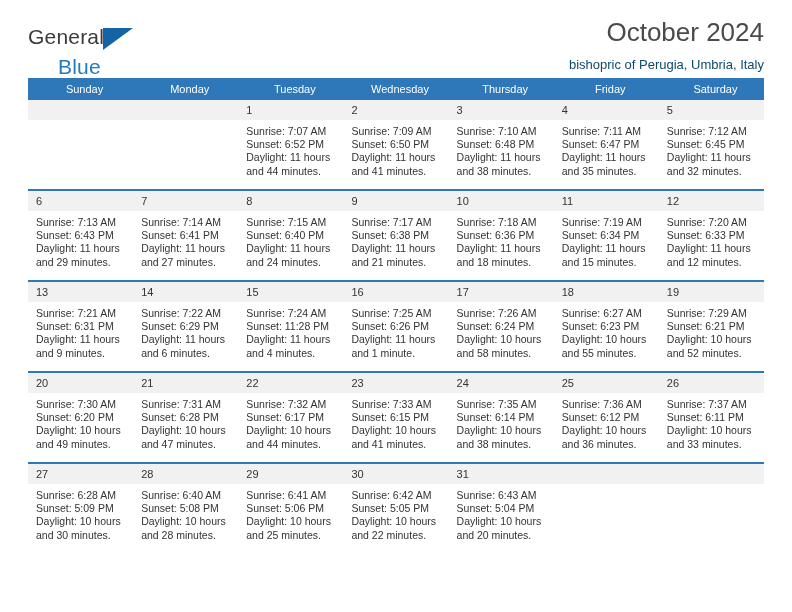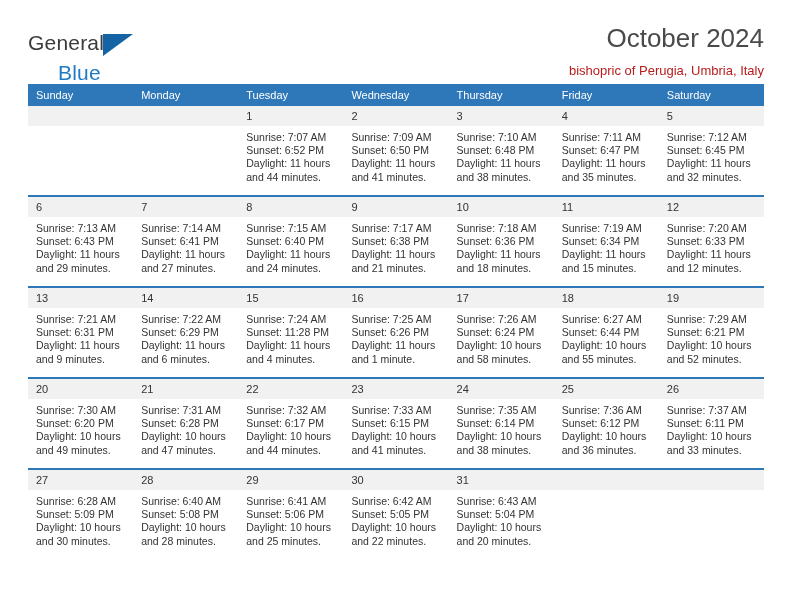--- a/index.html
+++ b/index.html
@@ -12,21 +12,21 @@
     height: 612px;
     font-family: "Liberation Sans", sans-serif;
     color: #222222;
     overflow: hidden;
   }
   .page {
     position: relative;
     width: 792px;
     height: 612px;
     box-sizing: border-box;
-    padding: 10px 28px;
+    padding: 4px 28px;
   }
 
   
   .header {
     position: relative;
     height: 74px;
     display: flex;
     align-items: flex-start;
     justify-content: space-between;
   }
@@ -67,35 +67,35 @@
   }
   .cal-title {
     font-size: 26px;
     color: #4a4a4a;
     font-weight: normal;
     line-height: 1.15;
   }
   .cal-subtitle {
     margin-top: 9px;
     font-size: 13px;
-    color: #b91c1c;
+    color: #0c4a6e;
   }
 
   
   .calendar {
     width: 736px;
     border-collapse: collapse;
     table-layout: fixed;
   }
   .calendar th {
     background: #2e77b8;
     color: #ffffff;
     font-size: 11px;
     font-weight: normal;
-    text-align: left;
+    text-align: center;
     padding: 5px 0 5px 8px;
     height: 19px;
     box-sizing: border-box;
   }
   .calendar td {
     width: 105.14px;
     height: 89px;
     vertical-align: top;
     padding: 0;
     border-top: 2px solid #2e77b8;
@@ -343,21 +343,21 @@
                 <div>Sunset: 6:24 PM</div>
                 <div class="daylight">Daylight: 10 hours and 58 minutes.</div>
               </div>
             </div>
           </td>
           <td>
             <div class="daycell">
               <div class="daynum">18</div>
               <div class="info">
                 <div>Sunrise: 6:27 AM</div>
-                <div>Sunset: 6:44 PM</div>
+                <div>Sunset: 6:23 PM</div>
                 <div class="daylight">Daylight: 10 hours and 55 minutes.</div>
               </div>
             </div>
           </td>
           <td>
             <div class="daycell">
               <div class="daynum">19</div>
               <div class="info">
                 <div>Sunrise: 7:29 AM</div>
                 <div>Sunset: 6:21 PM</div>

